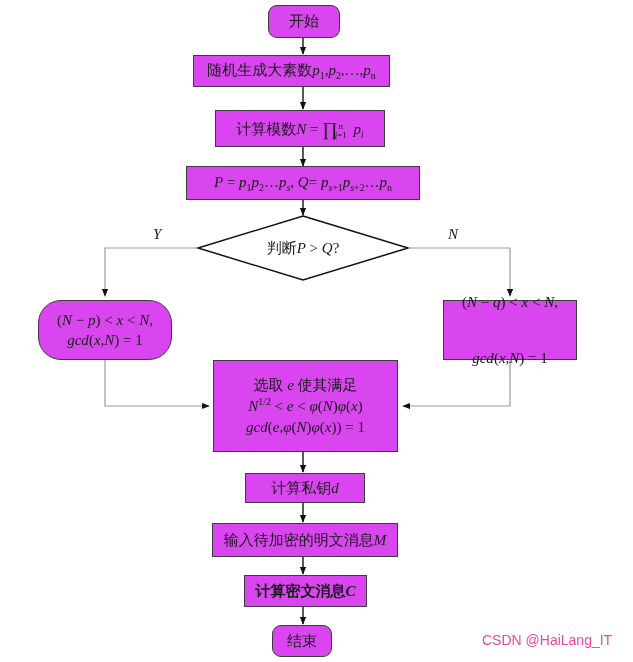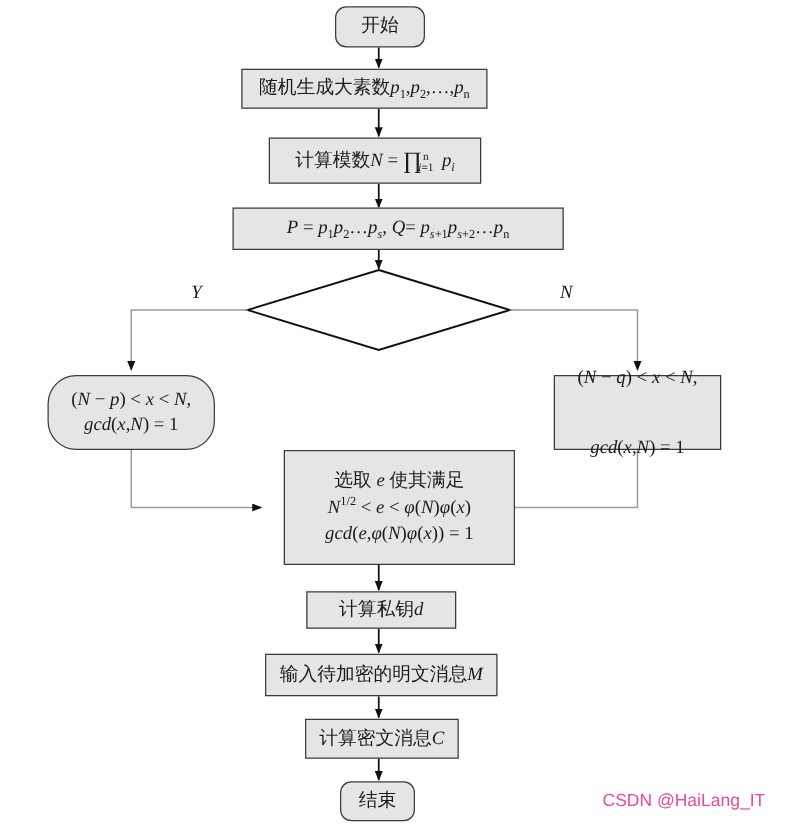--- a/index.html
+++ b/index.html
@@ -13,21 +13,21 @@
   #canvas {
     position: relative;
     width: 633px;
     height: 662px;
     background: #ffffff;
     overflow: hidden;
   }
   .node {
     position: absolute;
     box-sizing: border-box;
-    background: #e5e5e5;
+    background: #d946ef;
     border: 1.3px solid #3c3c3c;
     display: flex;
     flex-direction: column;
     align-items: center;
     justify-content: center;
     text-align: center;
     color: #1a1a1a;
     line-height: 1.35;
   }
   .terminator {
@@ -142,53 +142,56 @@
   </div>
 
   <div class="node process" style="left:193px; top:55px; width:197px; height:32px;">
     <span class="mathline">随机生成大素数<em class="v">p</em><sub>1</sub>,<em class="v">p</em><sub>2</sub>,…,<em class="v">p</em><sub>n</sub></span>
   </div>
 
   <div class="node process" style="left:215px; top:110px; width:170px; height:37px;">
     <span class="mathline">计算模数<em class="v">N</em> = <span class="prodsym">∏</span><span class="prodlim"><span class="stack-line">n</span><span class="stack-line"><em class="v">i</em>=1</span></span> <em class="v">p</em><sub><em class="v">i</em></sub></span>
   </div>
 
-  <div class="node process" style="left:186px; top:166px; width:265px; height:34px;">
+  <div class="node process" style="left:186px; top:166px; width:234px; height:34px;">
     <span class="mathline"><em class="v">P</em> = <em class="v">p</em><sub>1</sub><em class="v">p</em><sub>2</sub>…<em class="v">p</em><sub><em class="v">s</em></sub>, <em class="v">Q</em>= <em class="v">p</em><sub><em class="v">s</em>+1</sub><em class="v">p</em><sub><em class="v">s</em>+2</sub>…<em class="v">p</em><sub>n</sub></span>
   </div>
 
+  <div class="decision-label" style="left:198px; top:232px; width:210px; height:32px;">
+    <span class="mathline">判断<em class="v">P</em> &gt; <em class="v">Q</em>?</span>
+  </div>
 
   <div class="branch-label" style="left:153px; top:226px;">Y</div>
   <div class="branch-label" style="left:448px; top:226px;">N</div>
 
   <div class="node process" style="left:38px; top:300px; width:134px; height:60px;border-radius:23px;">
     <span class="mathline">(<em class="v">N</em> − <em class="v">p</em>) &lt; <em class="v">x</em> &lt; <em class="v">N</em>,</span>
     <span class="mathline"><em class="v">gcd</em>(<em class="v">x</em>,<em class="v">N</em>) = 1</span>
   </div>
 
   <div class="node process" style="left:443px; top:300px; width:134px; height:60px;gap:36px;">
     <span class="mathline">(<em class="v">N</em> − <em class="v">q</em>) &lt; <em class="v">x</em> &lt; <em class="v">N</em>,</span>
     <span class="mathline"><em class="v">gcd</em>(<em class="v">x</em>,<em class="v">N</em>) = 1</span>
   </div>
 
-  <div class="node process" style="left:227px; top:360px; width:185px; height:92px;">
+  <div class="node process" style="left:213px; top:360px; width:185px; height:92px;">
     <span class="mathline cjk">选取 <em class="v">e</em> 使其满足</span>
     <span class="mathline"><em class="v">N</em><sup>1/2</sup> &lt; <em class="v">e</em> &lt; <em class="v">φ</em>(<em class="v">N</em>)<em class="v">φ</em>(<em class="v">x</em>)</span>
     <span class="mathline"><em class="v">gcd</em>(<em class="v">e</em>,<em class="v">φ</em>(<em class="v">N</em>)<em class="v">φ</em>(<em class="v">x</em>)) = 1</span>
   </div>
 
   <div class="node process" style="left:245px; top:473px; width:120px; height:30px;">
     <span class="mathline">计算私钥<em class="v">d</em></span>
   </div>
 
   <div class="node process" style="left:212px; top:523px; width:186px; height:34px;">
     <span class="mathline">输入待加密的明文消息<em class="v">M</em></span>
   </div>
 
-  <div class="node process" style="left:244px; top:575px; width:123px; height:32px;">
+  <div class="node process" style="left:244px; top:575px; width:123px; height:32px;font-weight:bold;">
     <span class="mathline">计算密文消息<em class="v">C</em></span>
   </div>
 
   <div class="node terminator" style="left:272px; top:625px; width:60px; height:32px;">
     <span class="cjk">结束</span>
   </div>
 
   <div class="watermark" style="left:482px; top:632px;">CSDN @HaiLang_IT</div>
 
 </div>

